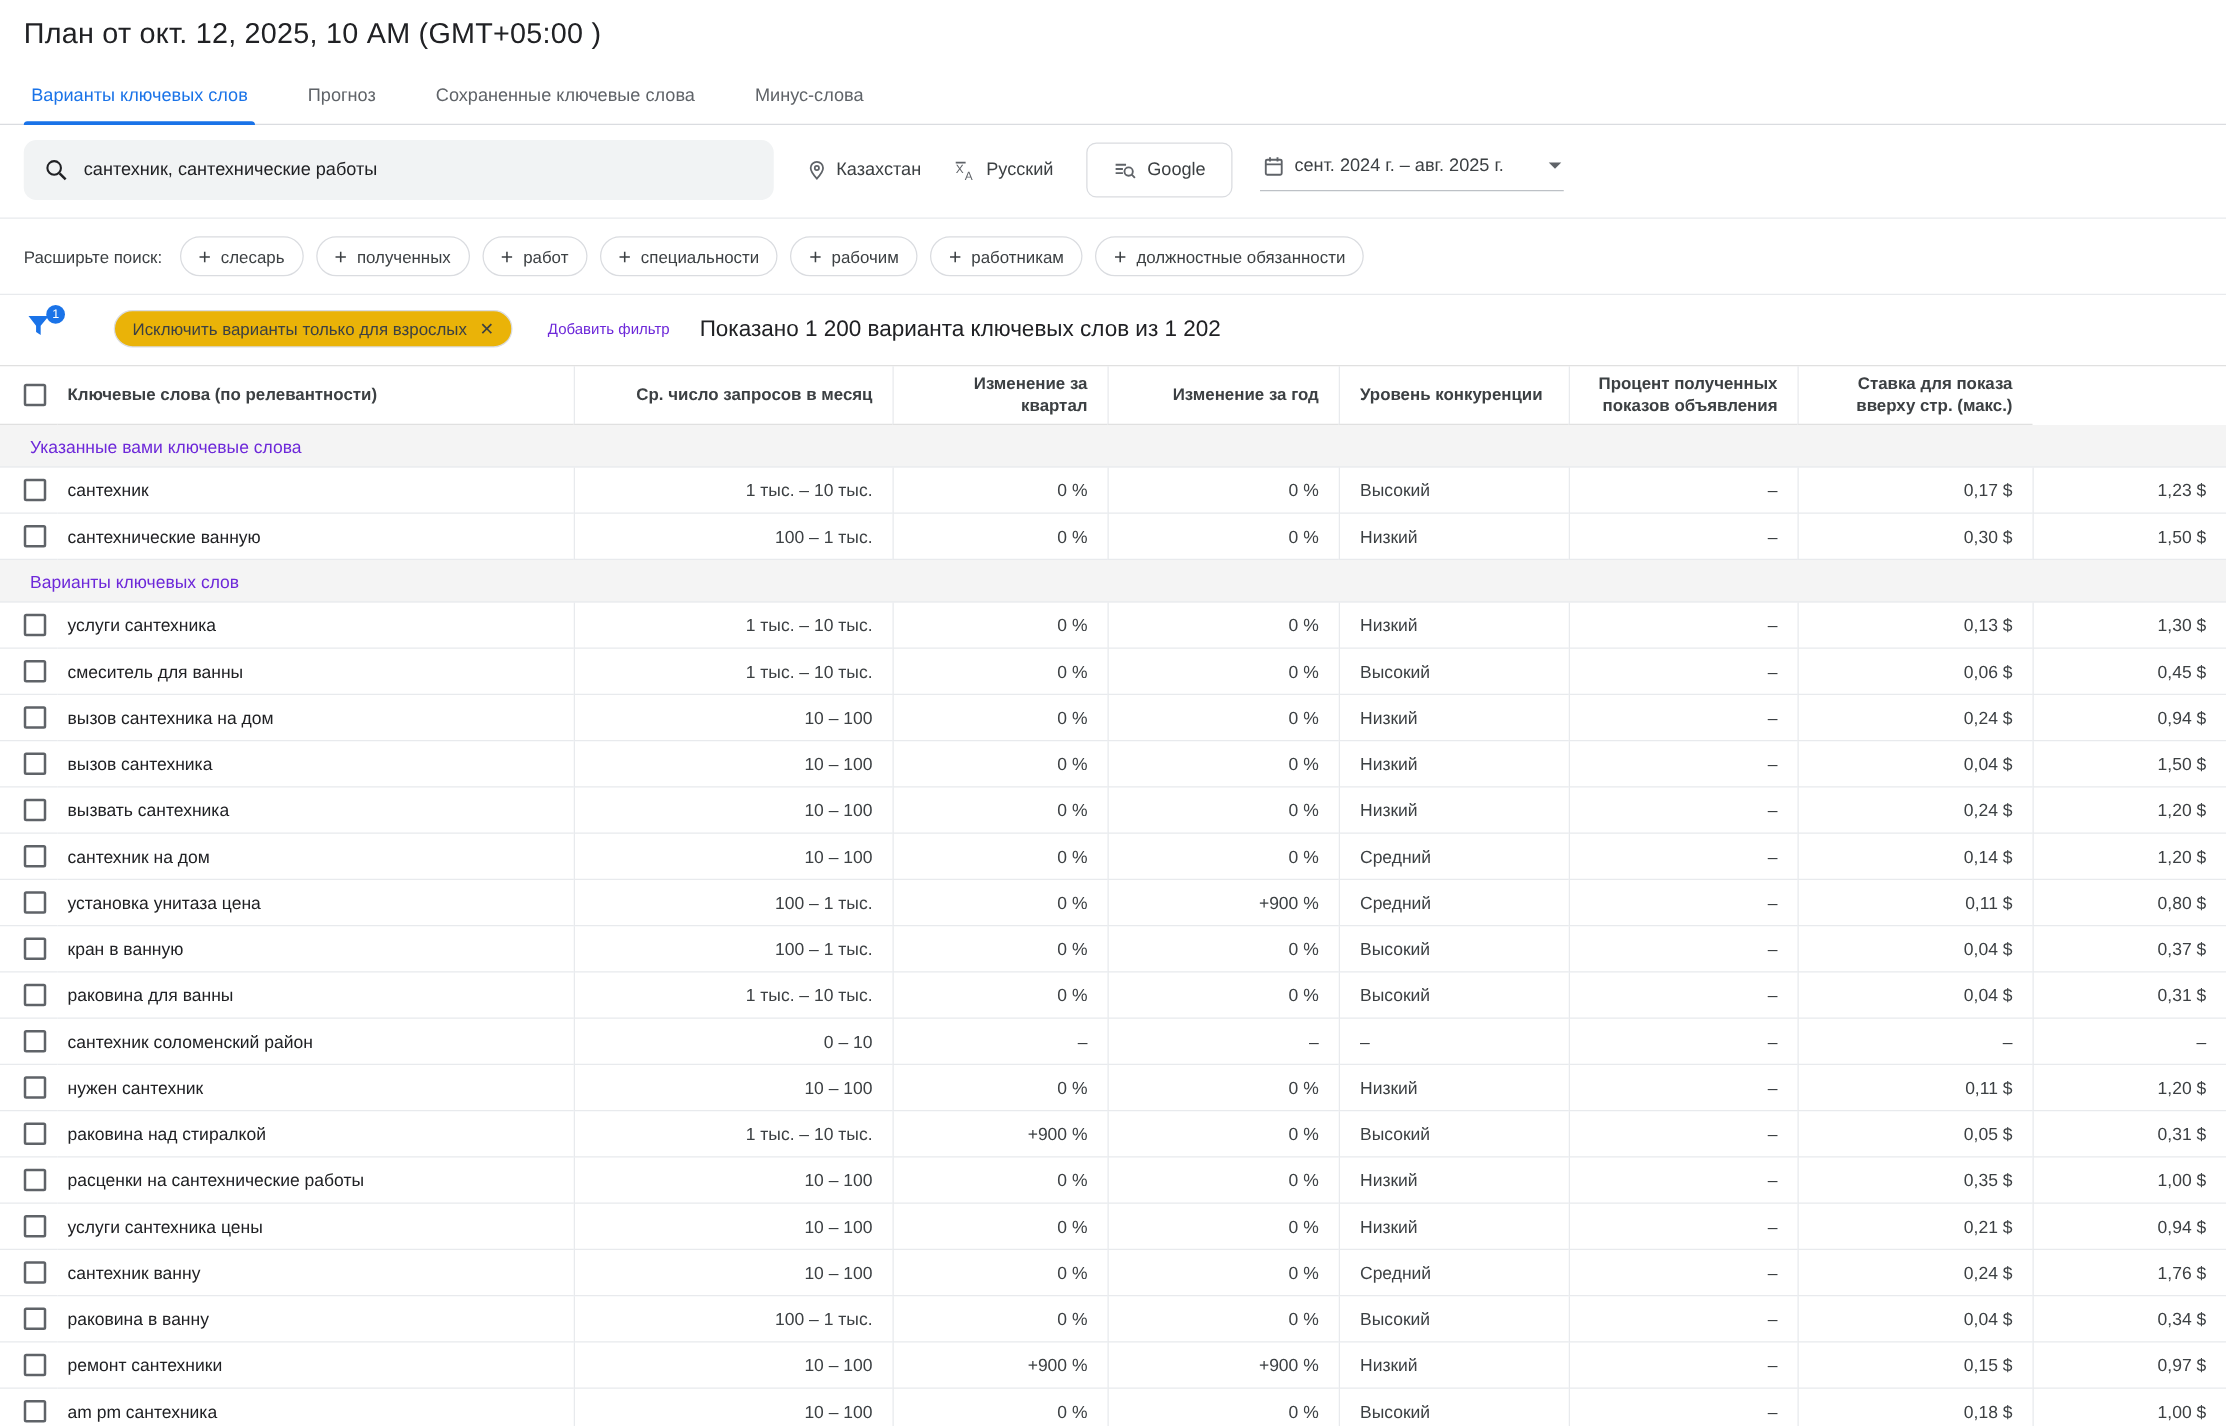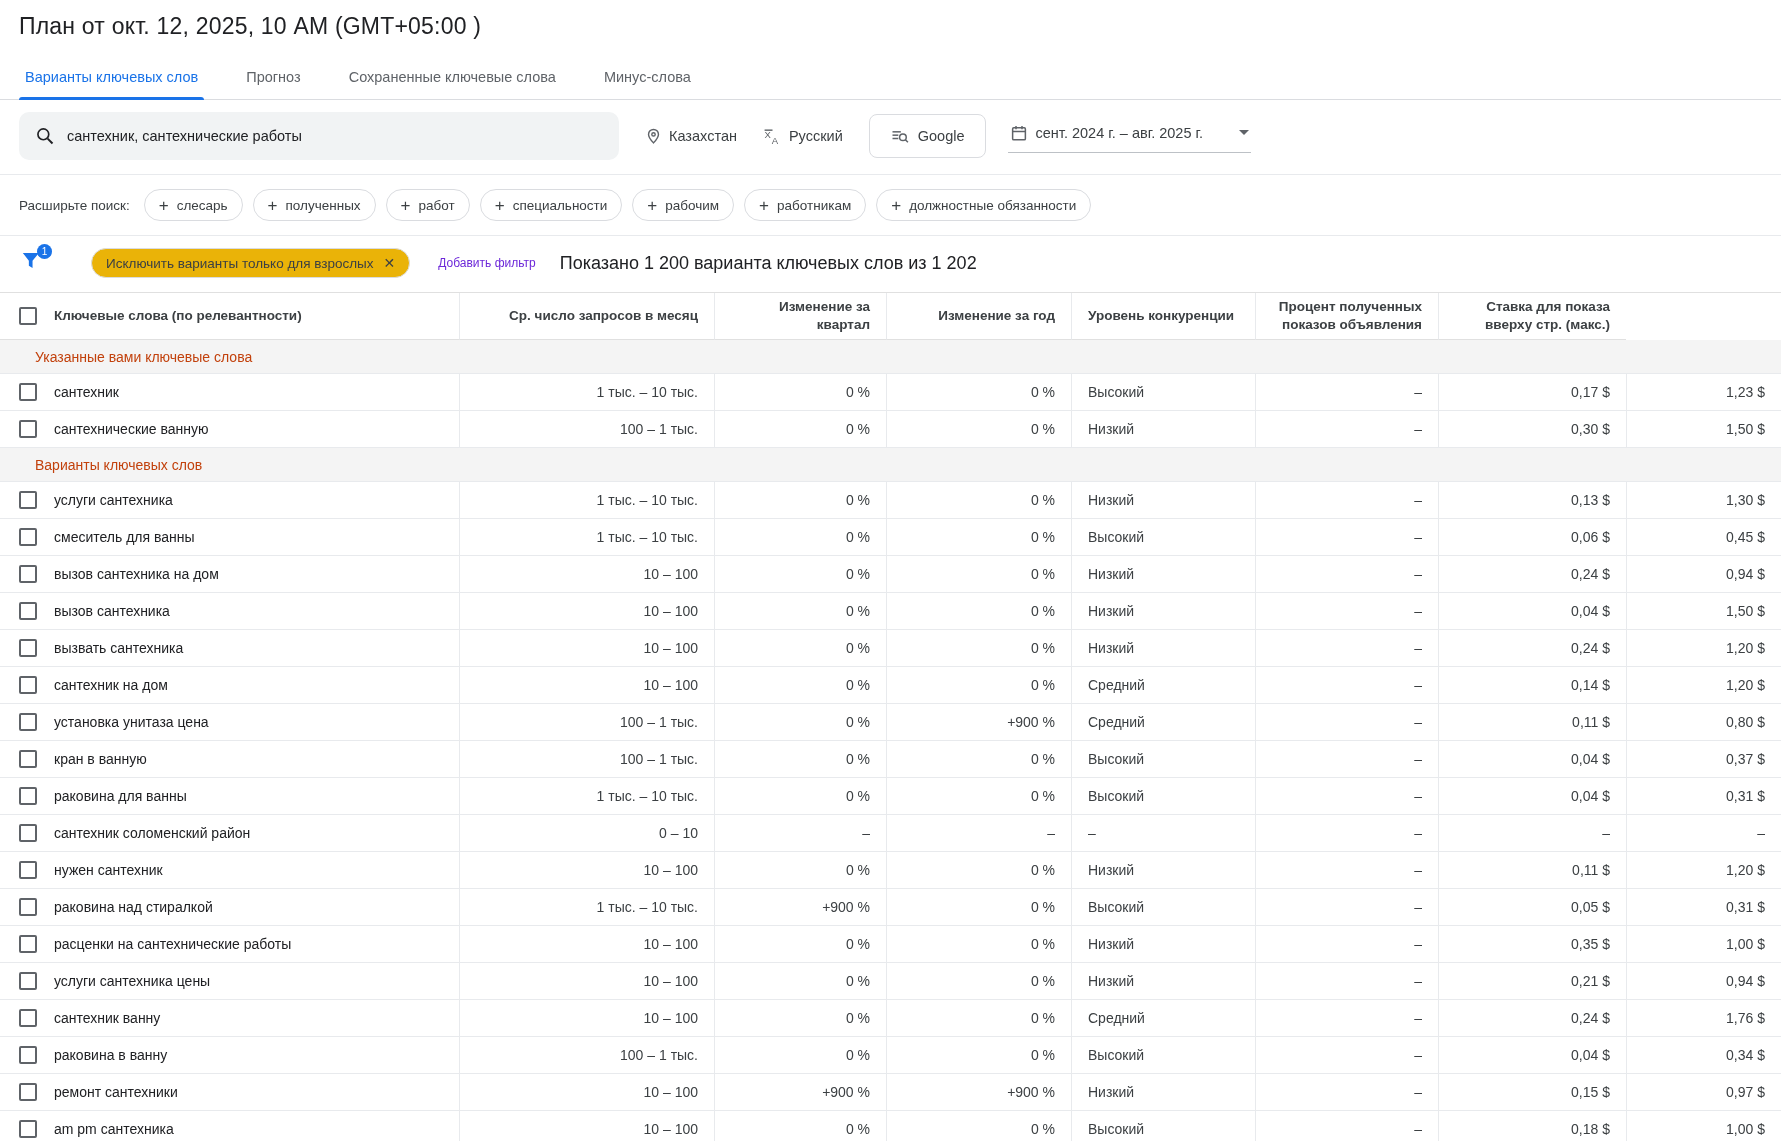--- a/index.html
+++ b/index.html
@@ -63,22 +63,22 @@
     padding:0 16px; border-bottom:1px solid #e8eaed; }
   .cell.v { border-left:1px solid #e8eaed; }
   .cell.r { justify-content:flex-end; text-align:right; }
   .cell.l { justify-content:flex-start; }
   .cell.ck { padding:0 0 0 19px; }
   .cell.kw { padding-left:8px; color:#202124; }
   .header-row .cell { min-height:47px; font-weight:700; font-size:13.5px; color:#3c4043;
     line-height:1.3; border-bottom:1px solid #e0e0e0; cursor:pointer; }
   .checkbox { width:18px; height:18px; border:2px solid #5f6368; border-radius:2px;
     background:#fff; cursor:pointer; flex:none; }
-  .section-row { background:#f4f4f4; font-size:14px; color:#c2410c; height:34px;
-    display:flex; align-items:center; padding-left:35px; border-bottom:1px solid #e8eaed; }
+  .section-row { background:#f4f4f4; font-size:14px; color:#6d28d9; height:34px;
+    display:flex; align-items:center; padding-left:24px; border-bottom:1px solid #e8eaed; }
 
   svg { display:block; }
 </style>
 </head>
 <body>
 
 <div class="page-title">План от окт. 12, 2025, 10 AM (GMT+05:00 )</div>
 
 <div class="tab-bar">
     <div class="tab active">Варианты ключевых слов</div>

